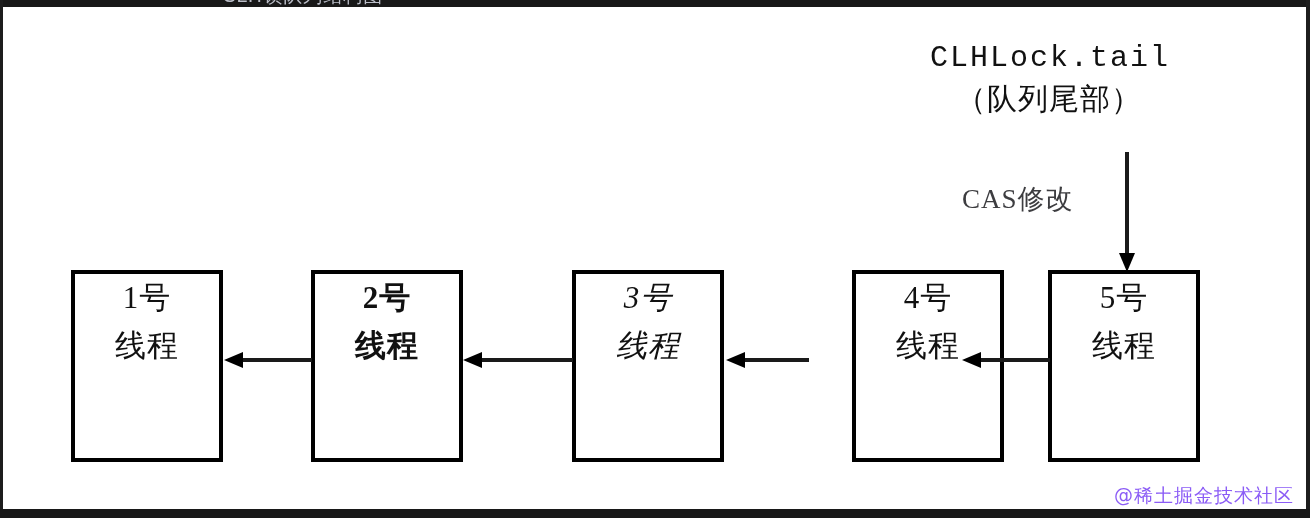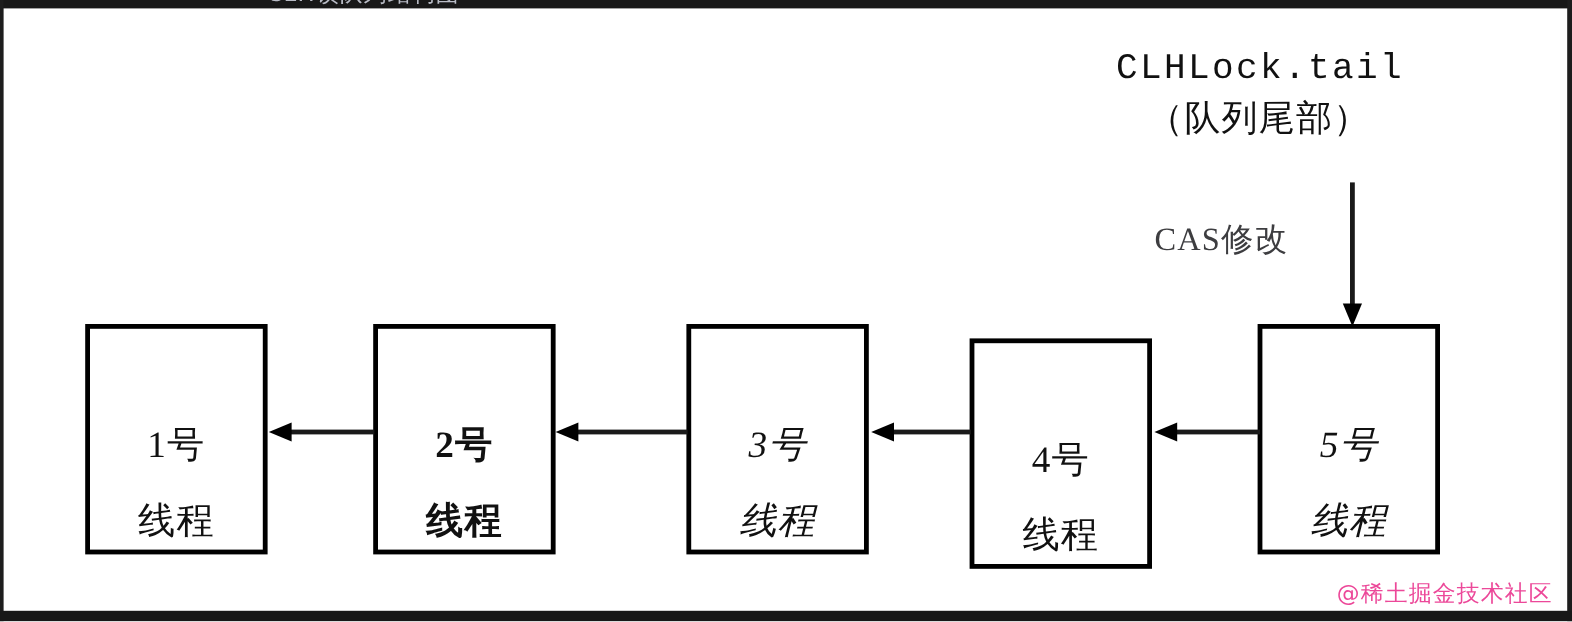--- a/index.html
+++ b/index.html
@@ -65,22 +65,21 @@
     position: absolute;
     top: 270px;
     width: 152px;
     height: 192px;
     border: 4px solid #000000;
     background: #ffffff;
     box-sizing: border-box;
     display: flex;
     flex-direction: column;
     align-items: center;
-    justify-content: flex-end;
-    gap: 15px;
+    justify-content: flex-start;
   }
   .node-line {
     font-size: 31px;
     line-height: 48px;
     color: #111111;
     font-family: "Liberation Serif", "DejaVu Serif", serif;
     letter-spacing: 1px;
     white-space: nowrap;
   }
 
@@ -173,21 +172,21 @@
     white-space: nowrap;
     text-align: center;
   }
 
   .watermark {
     position: absolute;
     right: 16px;
     bottom: 12px;
     font-size: 19px;
     line-height: 22px;
-    color: #ec4899;
+    color: #8b5cf6;
     font-family: "DejaVu Sans", sans-serif;
     letter-spacing: 1px;
     white-space: nowrap;
   }
 </style>
 </head>
 <body>
 
 <div id="canvas">
 
@@ -215,25 +214,25 @@
     <div class="node-line">线程</div>
   </div>
   <div class="node" style="left:311px;font-weight:bold;">
     <div class="node-line">2号</div>
     <div class="node-line">线程</div>
   </div>
   <div class="node" style="left:572px;font-style:italic;">
     <div class="node-line">3号</div>
     <div class="node-line">线程</div>
   </div>
-  <div class="node" style="left:808px;margin-top:12px;">
+  <div class="node" style="left:852px;">
     <div class="node-line">4号</div>
     <div class="node-line">线程</div>
   </div>
-  <div class="node" style="left:1048px;font-style:italic;">
+  <div class="node" style="left:1048px;">
     <div class="node-line">5号</div>
     <div class="node-line">线程</div>
   </div>
 
   <div class="h-arrow" style="left:224px;width:88px;">
     <div class="shaft" style="width:72px;"></div>
     <div class="head"></div>
   </div>
   <div class="h-arrow" style="left:463px;width:110px;">
     <div class="shaft" style="width:94px;"></div>

